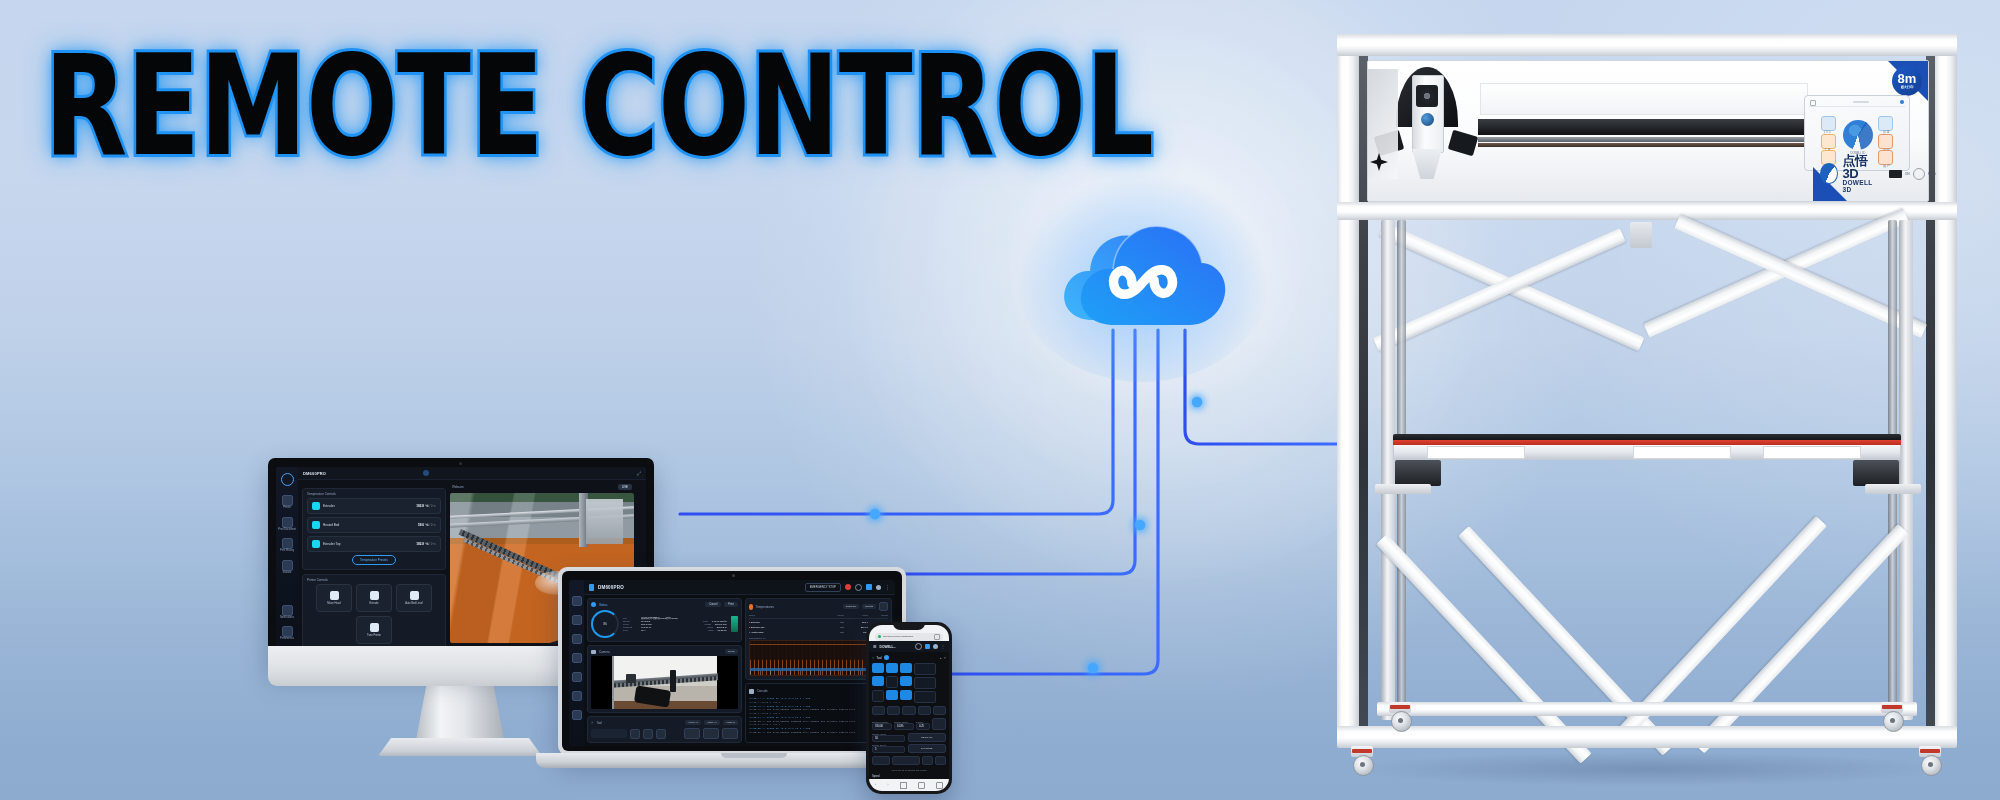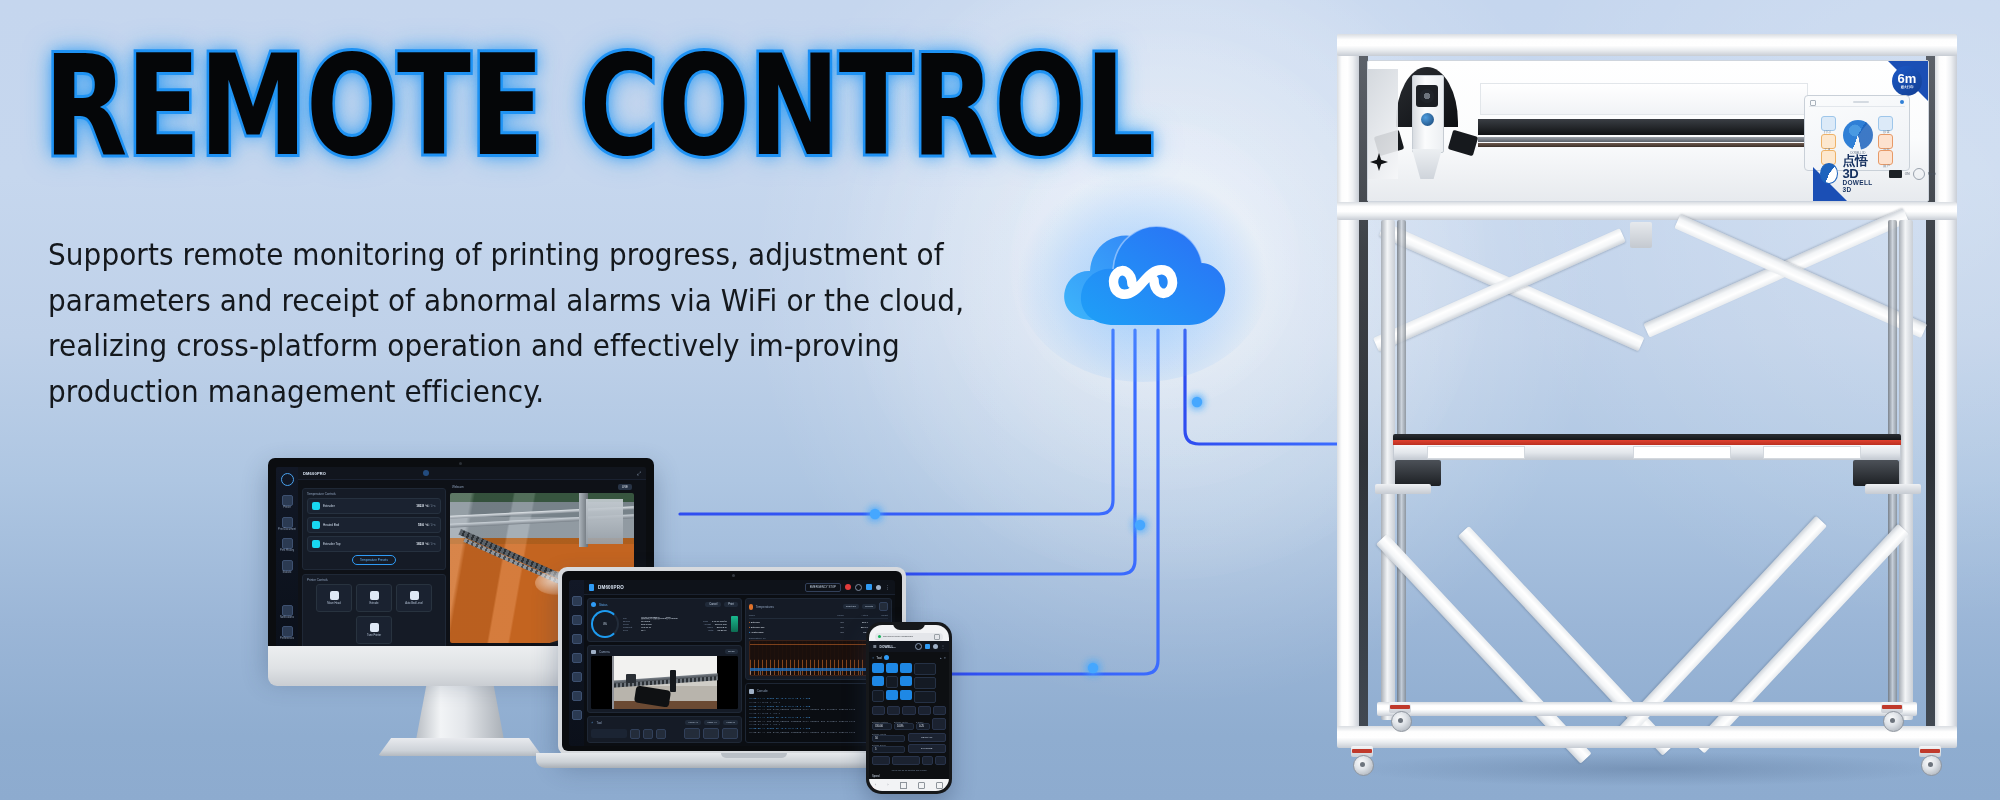--- a/index.html
+++ b/index.html
@@ -168,23 +168,20 @@
   <div class="halo h1"></div>
   <div class="halo h2"></div>
   <div class="halo h3"></div>
   <div class="halo h4"></div>
   <div class="halo hr"></div>
 
   <div id="headline">
     <span class="inner">REMOTE CONTROL</span>
   </div>
 
-  <div id="subcopy">
-    <p>Supports remote monitoring of printing progress, adjustment of parameters and receipt of abnormal alarms via WiFi or the cloud, realizing cross-platform operation and effectively im-proving production management efficiency.</p>
-  </div>
 
   <svg id="links" viewBox="0 0 2000 800">
     <defs>
       <filter id="nglow" x="-250%" y="-250%" width="600%" height="600%">
         <feGaussianBlur stdDeviation="4.5" result="b"></feGaussianBlur>
         <feMerge>
             <feMergeNode in="b"></feMergeNode>
             <feMergeNode in="b"></feMergeNode>
             <feMergeNode in="SourceGraphic"></feMergeNode>
           </feMerge>
@@ -263,21 +260,21 @@
       <div style="position:absolute;left:44px;top:88px;width:30px;height:30px;background:linear-gradient(180deg,#eceff2,#cfd4db);clip-path:polygon(0 0,100% 0,72% 100%,28% 100%);"></div>
       <div style="position:absolute;left:53px;top:52px;width:13px;height:13px;border-radius:50%;background:radial-gradient(circle at 35% 35%,#4f9ee0,#16406f);"></div>
       <div style="position:absolute;left:8px;top:72px;width:26px;height:20px;background:#16191d;border-radius:2px;transform:rotate(-16deg);"></div>
       <div style="position:absolute;left:82px;top:72px;width:26px;height:20px;background:#16191d;border-radius:2px;transform:rotate(16deg);"></div>
       <div style="position:absolute;left:0px;top:8px;width:30px;height:110px;background:linear-gradient(120deg,#cfd4da,#f6f7f9);opacity:.9;"></div>
       <div style="position:absolute;left:2px;top:92px;width:18px;height:18px;background:#101214;
                   clip-path:polygon(50% 0,62% 38%,100% 50%,62% 62%,50% 100%,38% 62%,0 50%,38% 38%);"></div>
 
       <div class="corner-tri" style="right:0;top:0;border-left:40px solid transparent;border-top:40px solid #1b4fb5;"></div>
       <div class="badge6m" style="right:6px;top:5px;">
-        <span style="font-size:13px;">6m</span>
+        <span style="font-size:13px;">8m</span>
         <span style="font-size:3.2px;margin-top:1px;">超大打印</span>
       </div>
 
       <div class="touch" style="right:18px;top:34px;width:104px;height:74px;">
         <div class="touch-bar">
           <div style="position:absolute;left:1px;top:1px;width:4px;height:4px;border:.6px solid #aab3bd;border-radius:1px;"></div>
           <div style="position:absolute;left:44px;top:2px;width:16px;height:2px;background:#d4dae1;border-radius:1px;"></div>
           <div style="position:absolute;right:1px;top:1px;width:4px;height:4px;border-radius:50%;background:#2f7fd6;"></div>
         </div>
 

